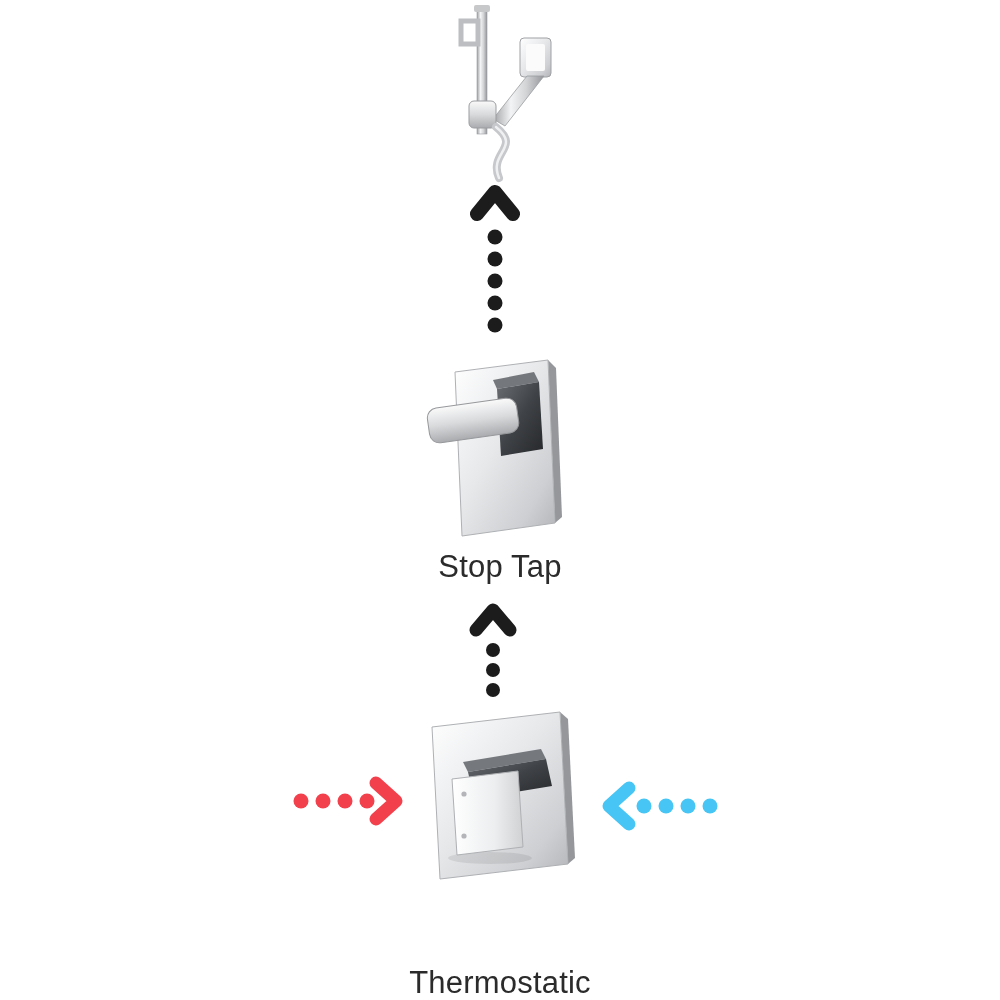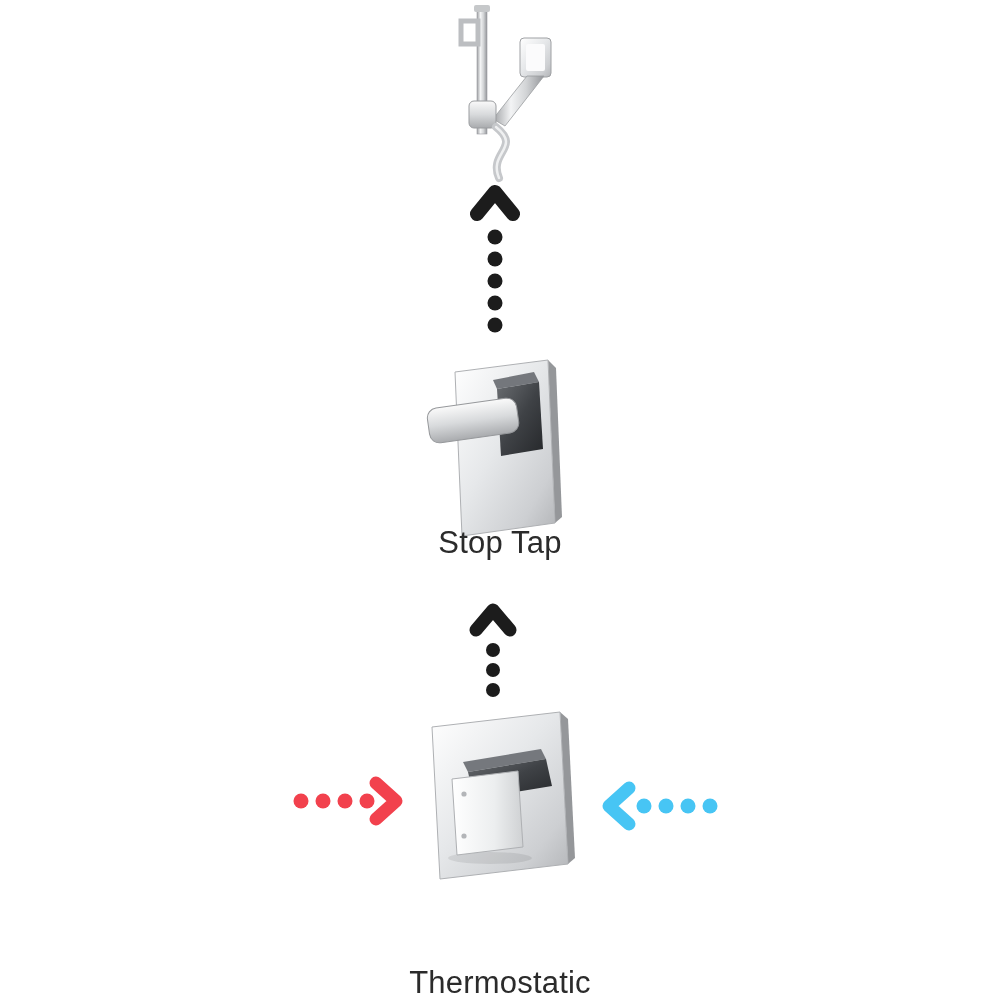--- a/index.html
+++ b/index.html
@@ -16,21 +16,21 @@
   .canvas > svg { position: absolute; left: 0; top: 0; }
   .label {
     position: absolute;
     left: 0;
     width: 1000px;
     text-align: center;
     color: #2b2b2b;
     font-size: 31px;
     letter-spacing: 0.2px;
   }
-  .label-stop-tap { top: 525px; }
+  .label-stop-tap { top: 549px; }
   .label-thermostatic { top: 964px; line-height: 38px; }
 </style>
 </head>
 <body>
 
 <div class="canvas">
 
   <svg width="1000" height="1000" viewBox="0 0 1000 1000">
     <defs>
       <linearGradient id="railGrad" x1="0" y1="0" x2="1" y2="0">

